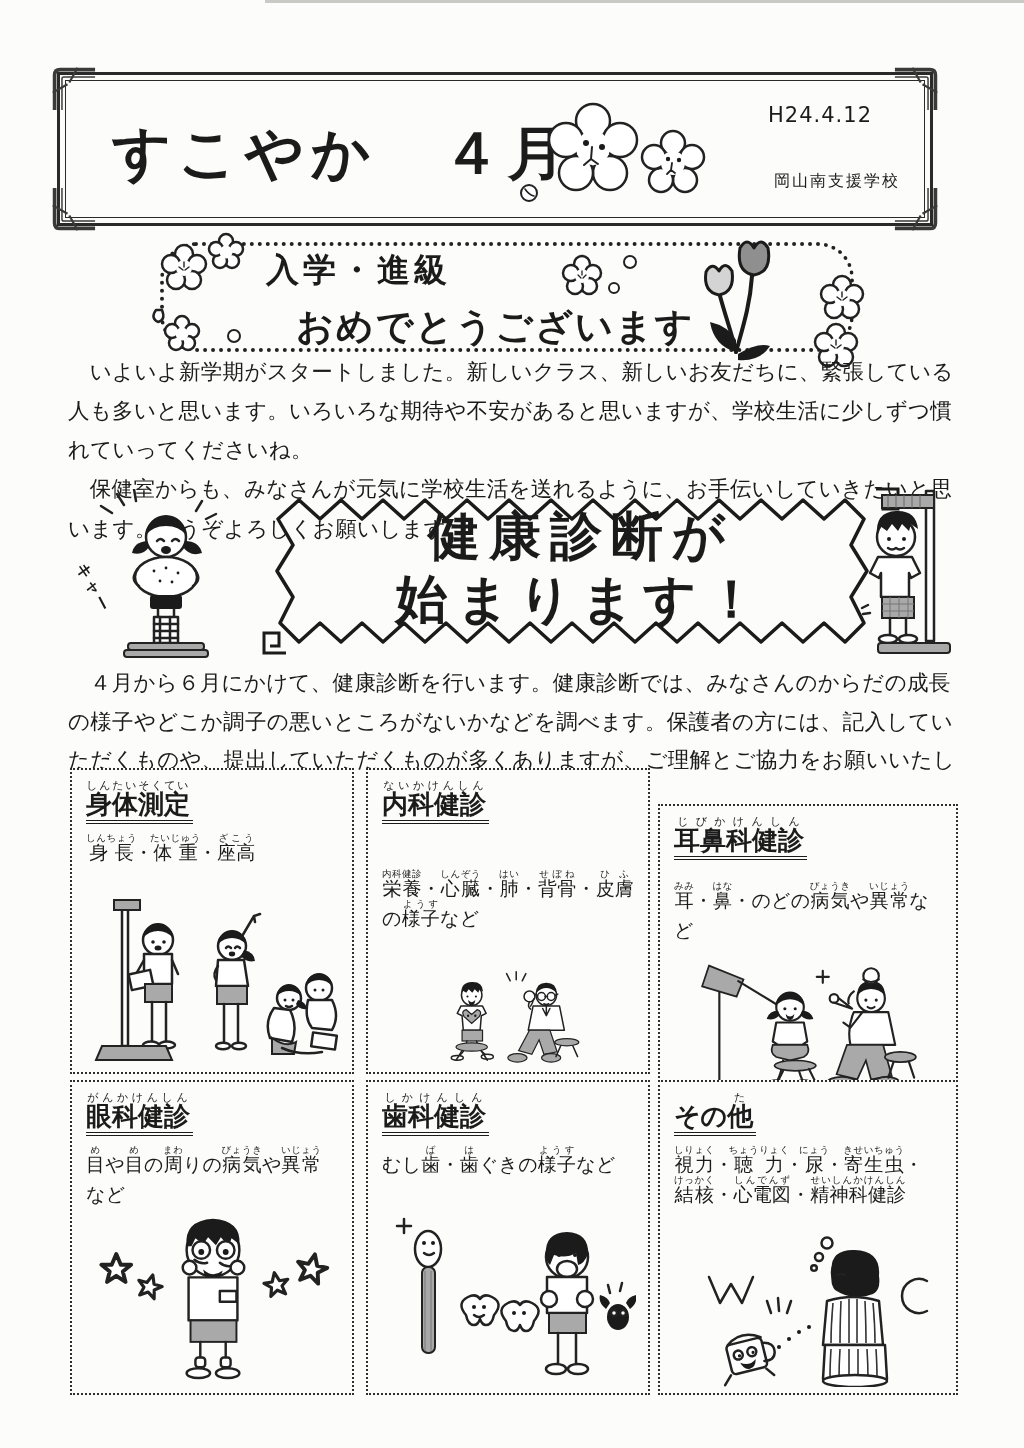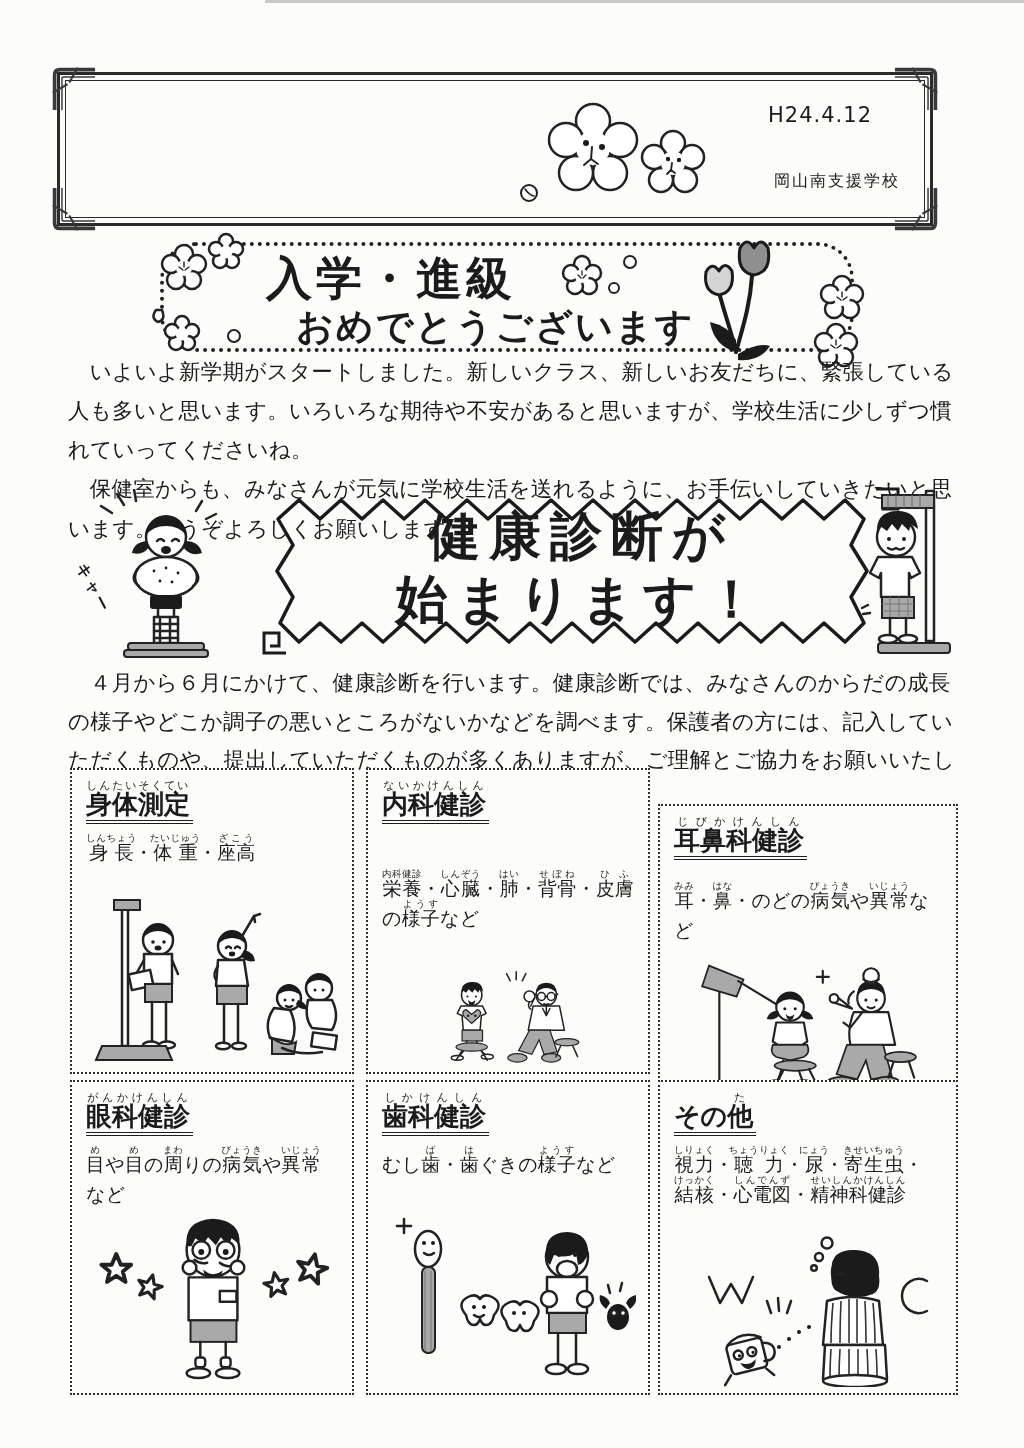--- a/index.html
+++ b/index.html
@@ -15,21 +15,21 @@
   .corner.tr{right:-10px;top:-10px;transform:rotate(90deg);}
   .corner.br{right:-10px;bottom:-10px;transform:rotate(180deg);}
   .corner.bl{left:-10px;bottom:-10px;transform:rotate(270deg);}
   .hdr-title{position:absolute;left:52px;top:40px;font-size:58px;font-weight:bold;letter-spacing:7px;white-space:nowrap;}
   .hdr-flowers{position:absolute;left:455px;top:18px;}
   .hdr-date{position:absolute;right:58px;top:28px;font-size:21px;letter-spacing:1px;}
   .hdr-school{position:absolute;right:30px;top:96px;font-size:16px;letter-spacing:2px;}
 
   
   .banner{position:absolute;left:160px;top:242px;width:694px;height:110px;border:4px dotted #222;border-radius:36px;box-sizing:border-box;}
-  .banner-l1{position:absolute;left:102px;top:2px;font-size:46px;font-weight:800;letter-spacing:4px;white-space:nowrap;}
+  .banner-l1{position:absolute;left:102px;top:2px;font-size:33px;font-weight:800;letter-spacing:4px;white-space:nowrap;}
   .banner-l2{position:absolute;left:132px;top:56px;font-size:37px;font-weight:800;letter-spacing:2px;white-space:nowrap;}
   .banner-sakura-left{position:absolute;left:-16px;top:-14px;}
   .banner-sakura-mid{position:absolute;left:392px;top:4px;}
   .banner-tulip{position:absolute;right:48px;top:-12px;}
   .banner-sakura-right{position:absolute;right:-28px;top:18px;}
 
   
   .intro{position:absolute;left:68px;top:352px;width:900px;font-size:21.5px;line-height:1.82;letter-spacing:0.3px;}
   .intro p{margin:0;}
 
@@ -96,20 +96,21 @@
         </g>
       </svg>
     <svg class="corner bl" viewBox="0 0 50 50">
         <g fill="none" stroke="#3a3a3a">
           <path d="M5,49 L5,11 Q5,5 11,5 L49,5" stroke-width="4"></path>
           <path d="M13,49 L13,15 Q13,13 15,13 L49,13" stroke-width="1.6"></path>
           <path d="M3,30 l16,-9 M30,3 l-9,16" stroke-width="2.4"></path>
         </g>
       </svg>
 
+    <div class="hdr-title">すこやか　４月</div>
 
     <svg class="hdr-flowers" width="200" height="118" viewBox="0 0 200 118">
       <g class="fw">
         <g transform="translate(78,56)">
           <circle cx="0" cy="-28" r="17"></circle>
             <circle cx="27" cy="-9" r="17"></circle>
             <circle cx="17" cy="24" r="17"></circle>
             <circle cx="-17" cy="24" r="17"></circle>
             <circle cx="-27" cy="-9" r="17"></circle>
           <circle cx="0" cy="-1" r="17" stroke="none"></circle>

